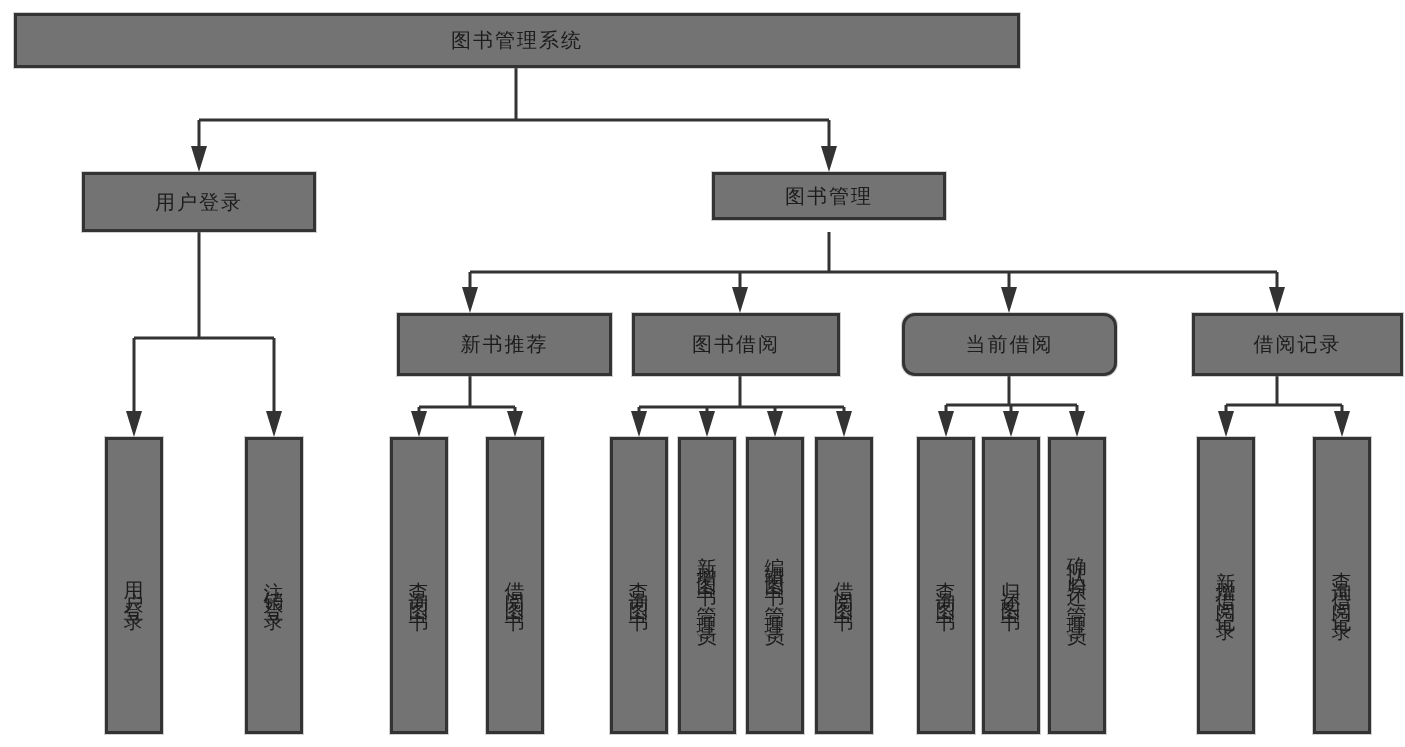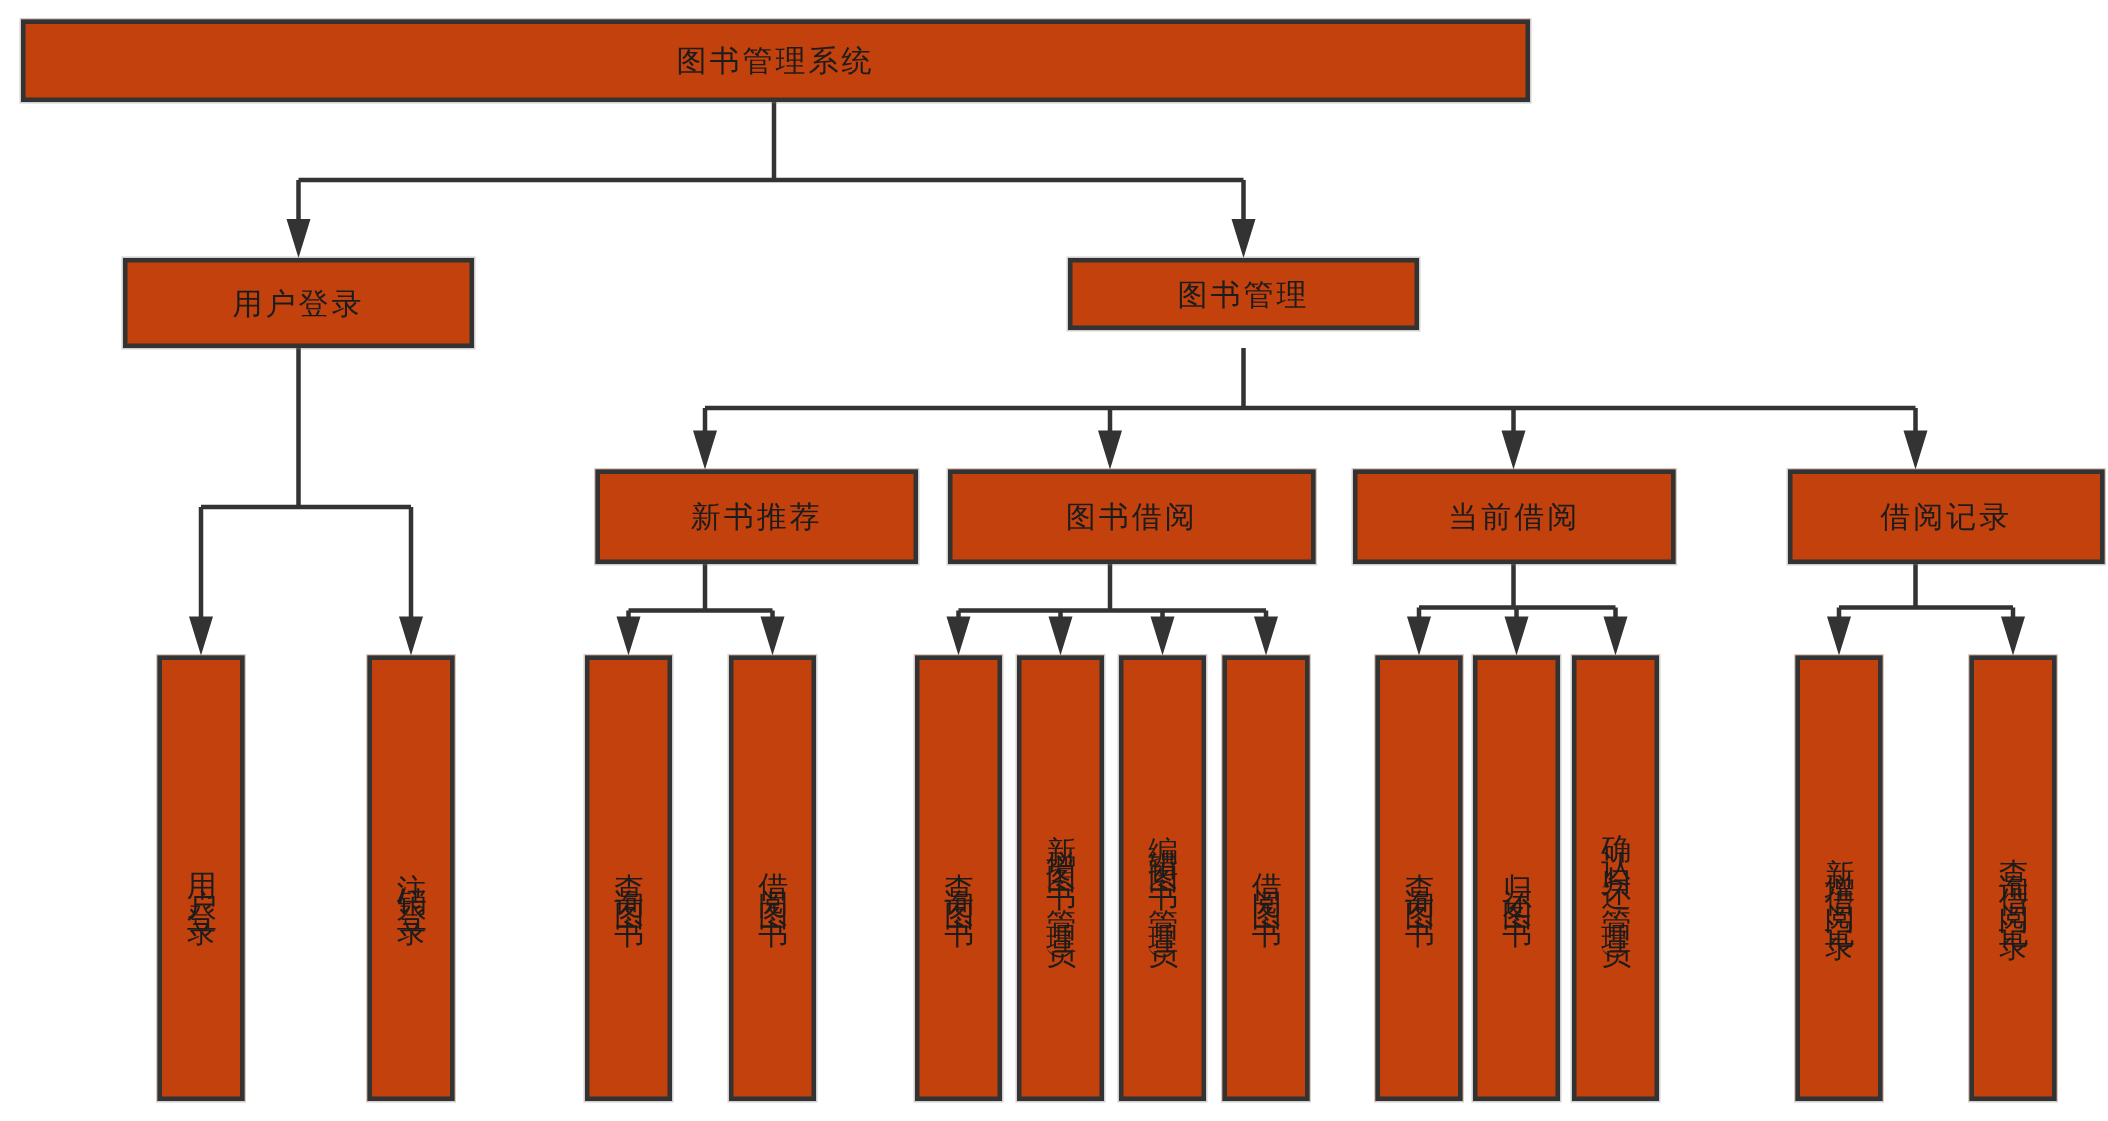--- a/index.html
+++ b/index.html
@@ -8,21 +8,21 @@
     background:var(--background,#ffffff);
     font-family:"Liberation Sans","DejaVu Sans",sans-serif;
     overflow:hidden;
   }
   svg.connectors { position:absolute; left:0; top:0; width:1405px; height:747px; }
   svg.connectors path.lines { fill:none; stroke:var(--line,#333333); stroke-width:3; }
   svg.connectors path.heads { fill:var(--line,#333333); stroke:none; }
   .box {
     position:absolute; box-sizing:border-box;
     border:3px solid var(--border,#333333);
-    background:#c2410c;
+    background:#737373;
     display:flex; align-items:center; justify-content:center;
     color:var(--text,#1c1c1c);
     font-size:20px; letter-spacing:2px;
     box-shadow:0 0 0 1px rgba(120,120,120,.35);
   }
   .leaf span {
     writing-mode:vertical-rl; text-orientation:mixed;
     letter-spacing:10px; line-height:1; font-size:20px;
   }
   .watermark {
@@ -75,24 +75,24 @@
   <div class="box" style="left:82px; top:172px; width:234px; height:60px;">
     <span>用户登录</span>
   </div>
   <div class="box" style="left:712px; top:172px; width:234px; height:48px;">
     <span>图书管理</span>
   </div>
 
   <div class="box" style="left:363px; top:313px; width:215px; height:63px;margin-left:34px;">
     <span>新书推荐</span>
   </div>
-  <div class="box" style="left:632px; top:313px; width:245px; height:63px;">
+  <div class="box" style="left:632px; top:313px; width:208px; height:63px;">
     <span>图书借阅</span>
   </div>
-  <div class="box" style="left:902px; top:313px; width:215px; height:63px;">
+  <div class="box" style="left:902px; top:313px; width:215px; height:63px;border-radius:13px;">
     <span>当前借阅</span>
   </div>
   <div class="box" style="left:1192px; top:313px; width:211px; height:63px;">
     <span>借阅记录</span>
   </div>
 
   <div class="box leaf" style="left:105px; top:437px; width:58px; height:297px;">
     <span>用户登录</span>
   </div>
   <div class="box leaf" style="left:245px; top:437px; width:58px; height:297px;">

